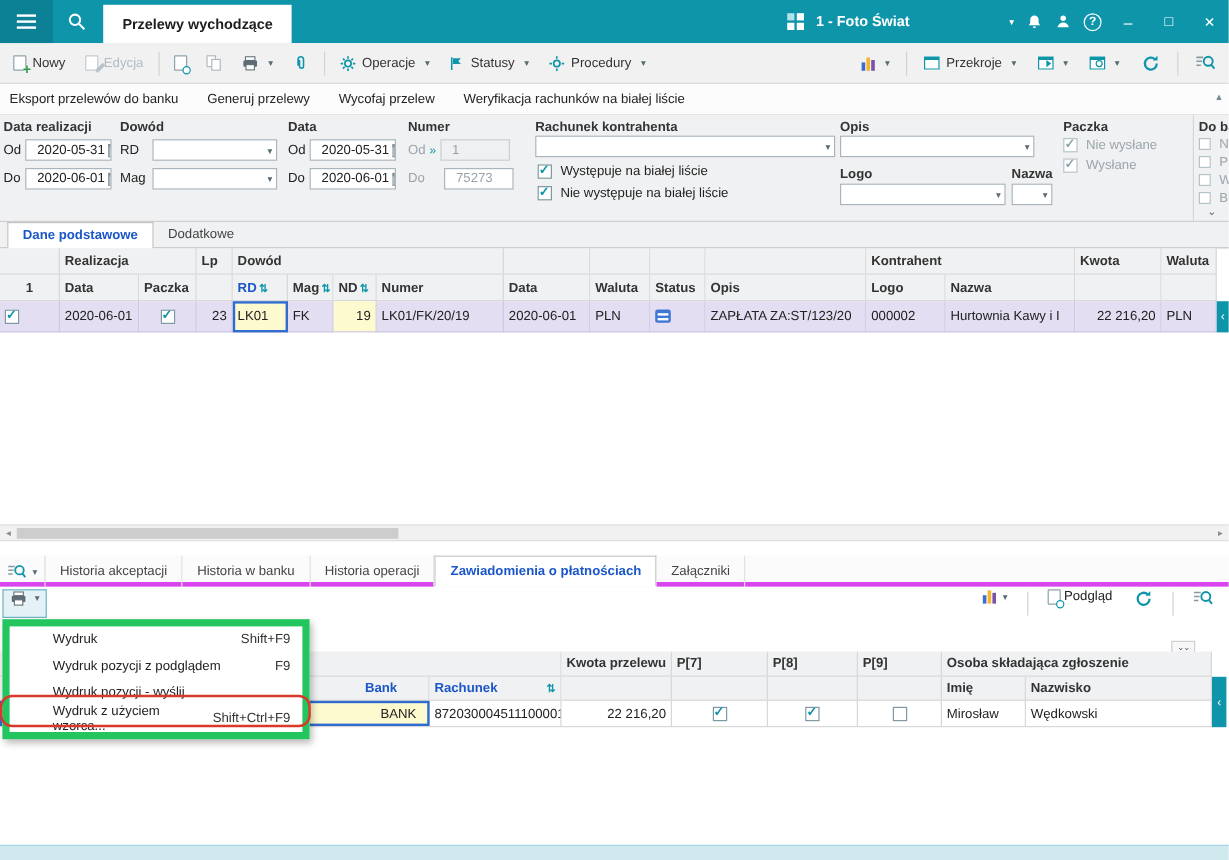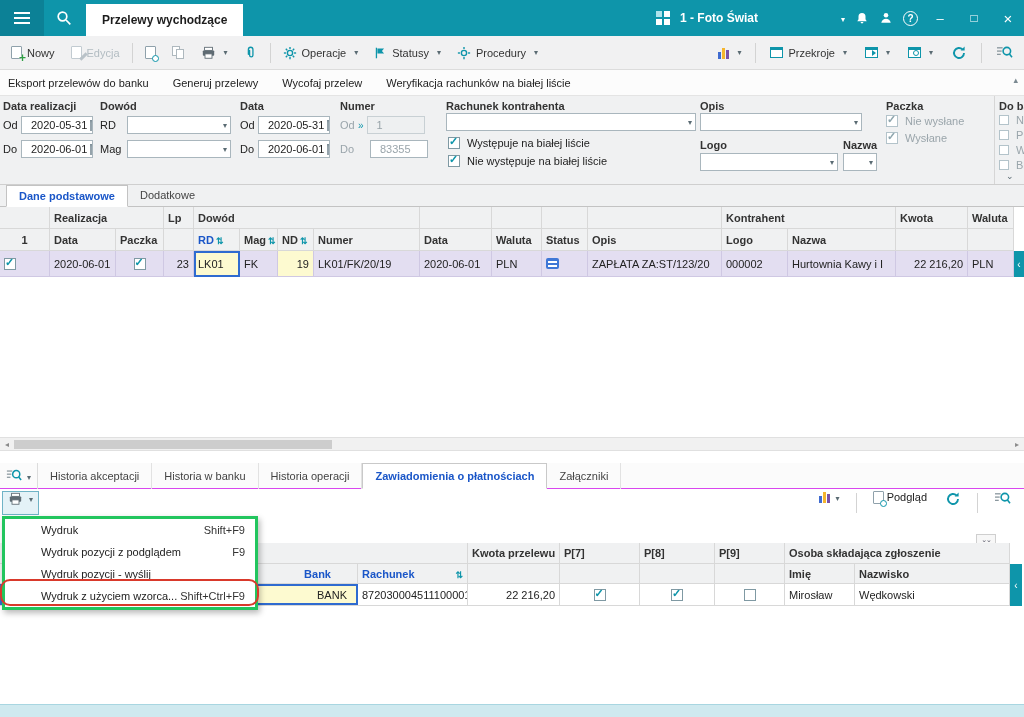--- a/index.html
+++ b/index.html
@@ -84,31 +84,31 @@
 .cell.yellow{background:#fdfad0}
 .pin{position:absolute;background:#0e95aa;color:#fff;display:flex;align-items:center;justify-content:center;font-size:10px}
 .pin::after{content:"‹"}
 .ic-status{width:13px;height:11px;border-radius:2px;background:#3f77d6;position:relative}
 .ic-status::after{content:"";position:absolute;left:2px;right:2px;top:3px;height:2px;background:#fff;box-shadow:0 4px 0 #fff}
 
 #hscroll{position:absolute;left:0;top:437px;width:1024px;height:14px;background:#f1f1f1;border-top:1px solid #e0e0e0;border-bottom:1px solid #e0e0e0}
 #hscroll .sarrow{position:absolute;top:0;width:14px;height:12px;display:flex;align-items:center;justify-content:center;color:#8a8a8a;font-size:8px}
 #hthumb{position:absolute;left:14px;top:2px;width:318px;height:9px;background:#cdcdcd}
 
-#btabs{position:absolute;left:0;top:463px;width:1024px;height:26px;background:#fbfbfb;border-bottom:1px solid #d946ef;display:flex;align-items:center}
+#btabs{position:absolute;left:0;top:463px;width:1024px;height:26px;background:#fbfbfb;border-bottom:4px solid #d946ef;display:flex;align-items:flex-start}
 #btab-tool{height:26px;display:flex;align-items:center;gap:2px;padding:0 6px;border-right:1px solid #dcdcdc}
 .btab{height:26px;display:flex;align-items:center;padding:0 12px;color:#444;border-right:1px solid #e2e2e2}
 .btab.active{background:#fff;border:1px solid #c9c9c9;border-bottom:1px solid #fff;margin-bottom:-1px;font-weight:bold;color:#1a56c8}
 
 #btoolbar{position:absolute;left:0;top:489px;width:1024px;height:28px;background:#fff;display:flex;align-items:center;padding:0 2px}
 .splitbtn{display:flex;align-items:flex-start;gap:3px;height:24px;padding:0 5px}
 .splitbtn.pressed{background:#e4f2f7;border:1px solid #6fb3c6}
 #btool-right{margin-left:auto;display:flex;align-items:center;gap:8px;padding-right:6px}
 
-#ctxmenu{position:absolute;left:2px;top:516px;width:256px;background:#fff;border:3px solid #22c55e;box-shadow:2px 3px 6px rgba(0,0,0,.28);z-index:50}
+#ctxmenu{position:absolute;left:2px;top:516px;width:256px;background:#fff;border:6px solid #22c55e;box-shadow:2px 3px 6px rgba(0,0,0,.28);z-index:50}
 .mi{height:22px;display:flex;align-items:center;padding:0 10px 0 36px;color:#222}
 .mi .sc{margin-left:auto;color:#333}
 #annotation{position:absolute;left:0px;top:579px;width:259px;height:27px;border:2px solid #d9392b;border-radius:10px;z-index:60;pointer-events:none}
 
 #collapse2{position:absolute;left:976px;top:534px;width:20px;height:11px;border:1px solid #cfcfcf;background:#f7f7f7;display:flex;align-items:center;justify-content:center;font-size:7px;color:#556;letter-spacing:-1px}
 
 #statusbar{position:absolute;left:0;top:704px;width:1024px;height:13px;background:#cfe9ef;border-top:1px solid #a8d6e1}
 svg{display:block}
 </style>
 </head>
@@ -315,21 +315,21 @@
     <span class="gray" style="width:15px">Od</span>
     <span style="color:#0e95aa;font-size:10px">»</span>
     <span class="field dis" style="width:58px">
         <span>1</span>
       </span>
   </div>
   <div class="frow" style="left:340px;top:44px">
     <span class="gray" style="width:15px">Do</span>
     <span style="width:9px"></span>
     <span class="field" style="width:58px">
-        <span class="gray">83355</span>
+        <span class="gray">75273</span>
       </span>
   </div>
 
   <span class="flabel" style="left:446px;top:4px">Rachunek kontrahenta</span>
   <div class="frow" style="left:446px;top:17px">
     <span class="combo" style="width:250px"></span>
   </div>
   <div class="frow" style="left:448px;top:41px">
     <span class="cb on"></span>
     <span class="cbl">Występuje na białej liście</span>

